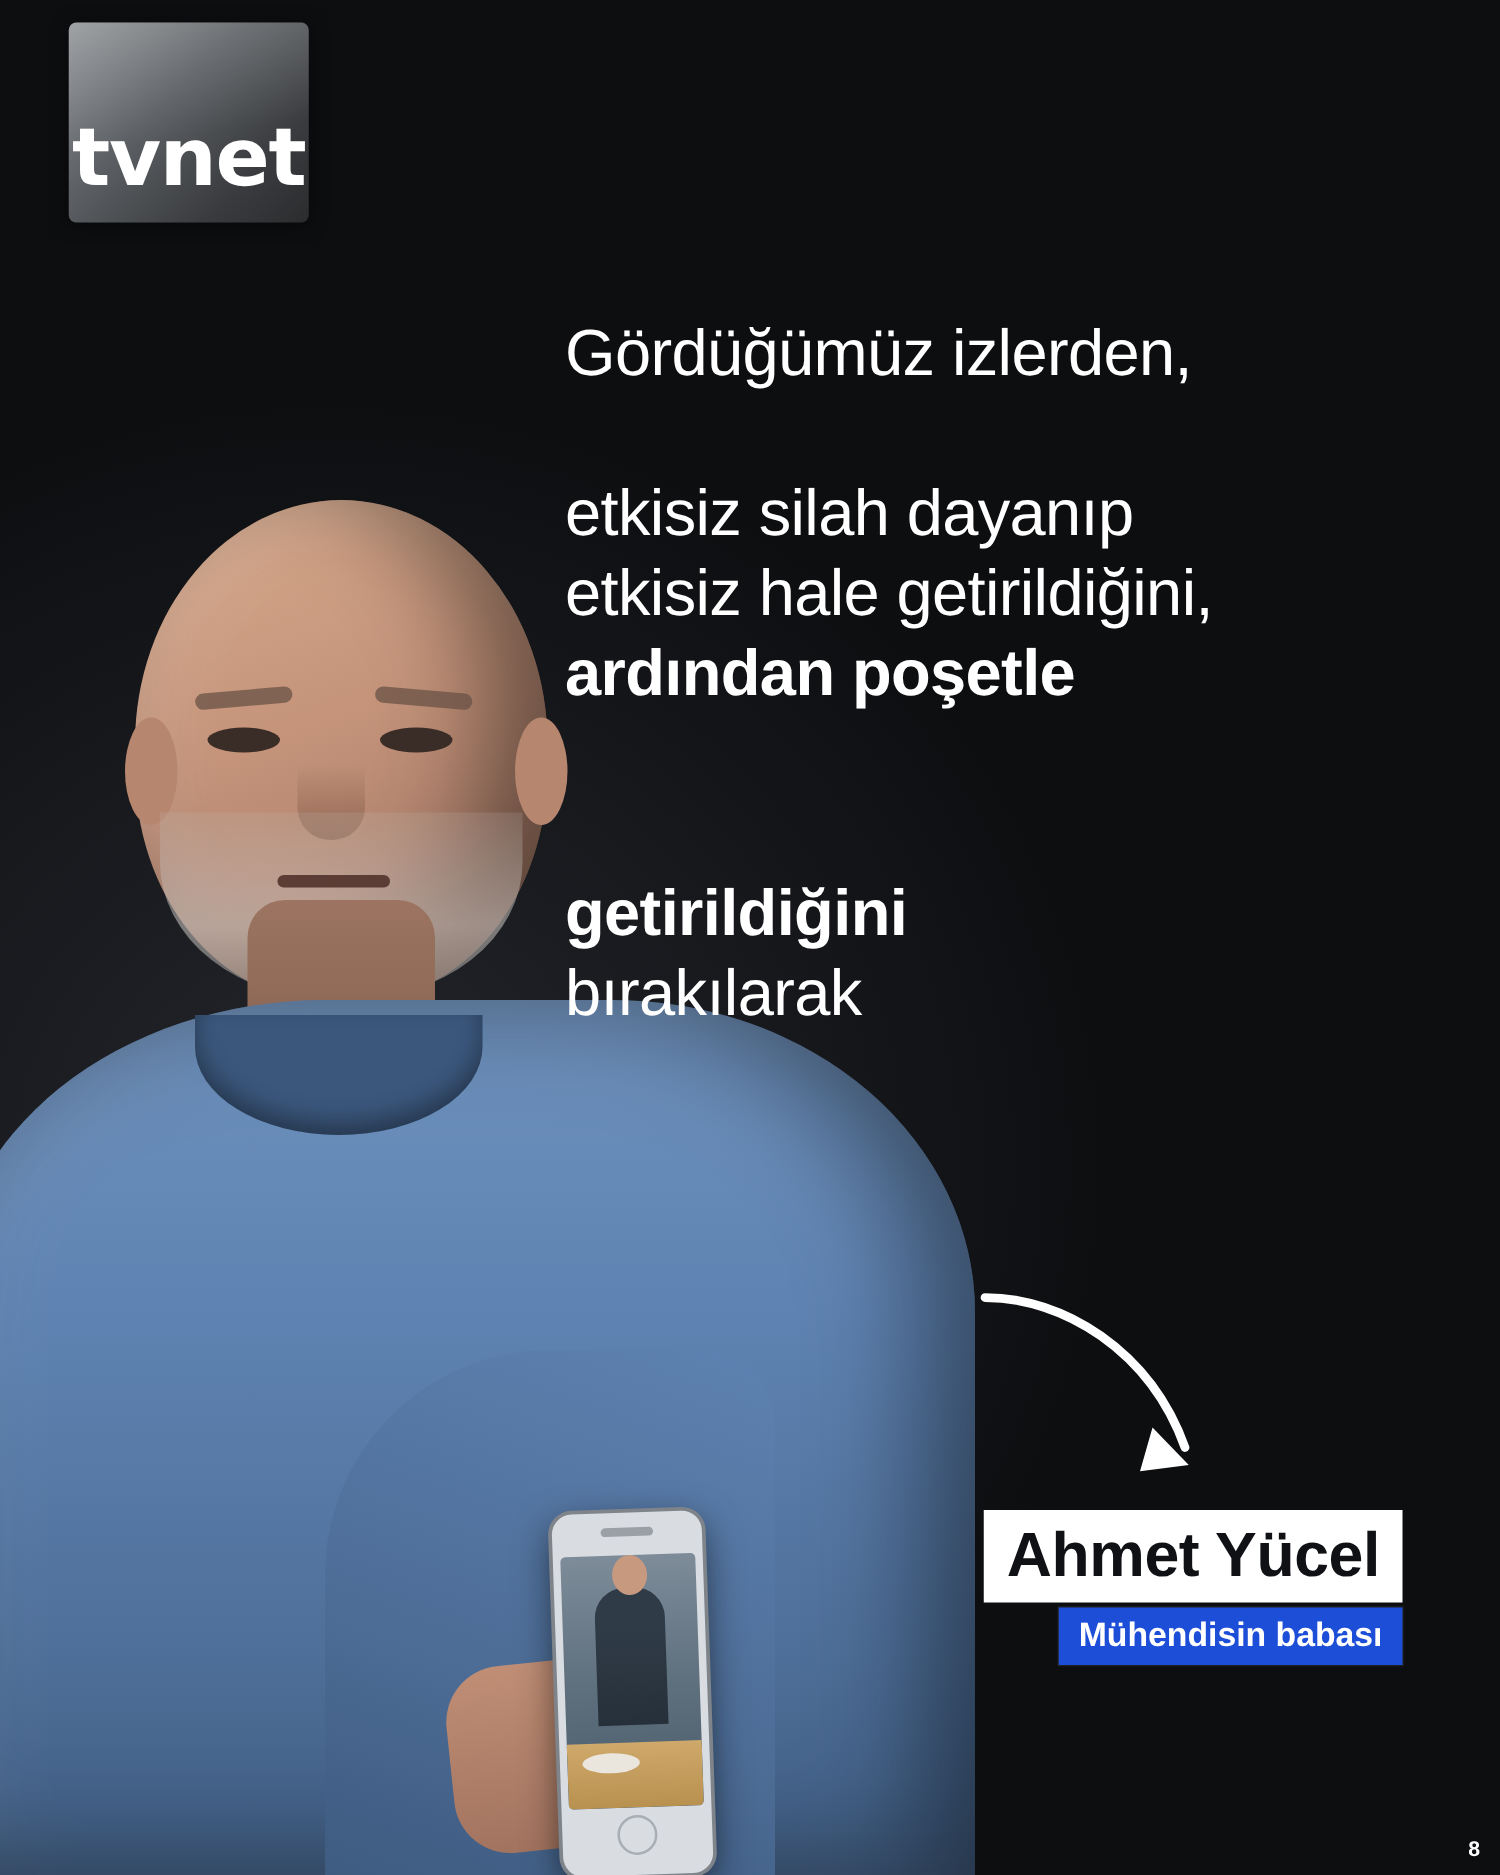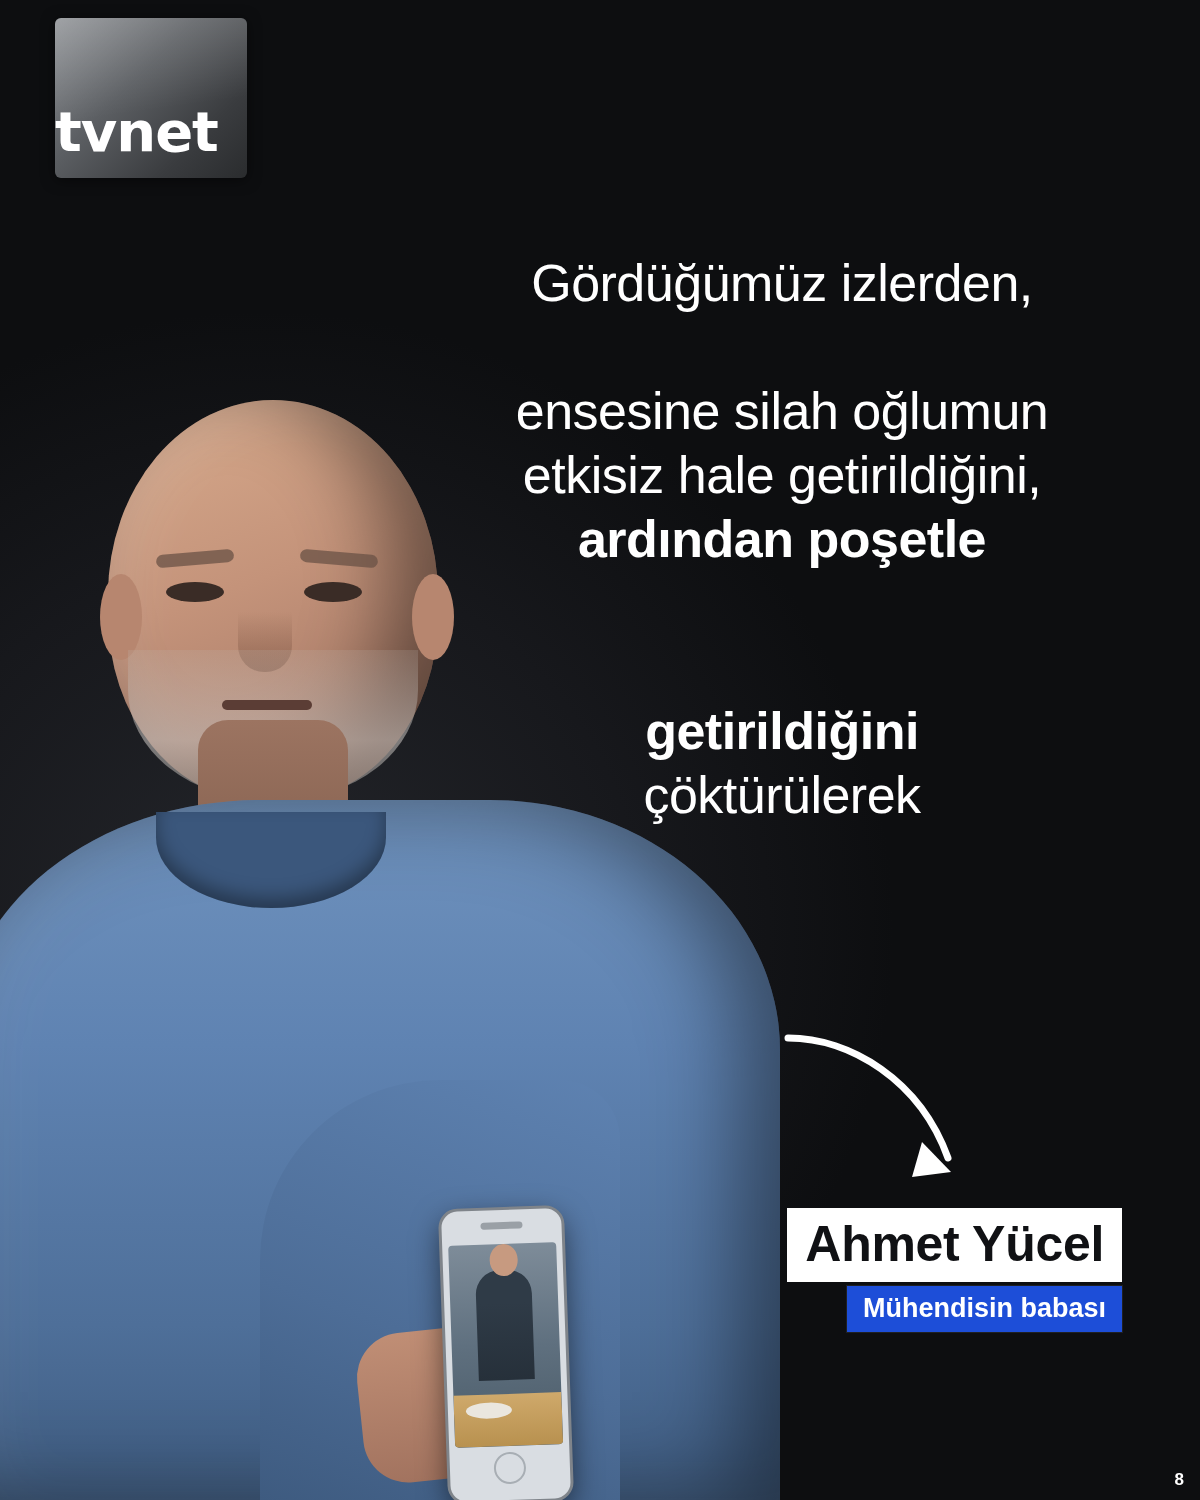--- a/index.html
+++ b/index.html
@@ -252,35 +252,35 @@
     top: -60px;
     width: 260px;
     height: 150px;
     background: linear-gradient(180deg, rgba(255,255,255,.22), rgba(255,255,255,0));
     transform: rotate(-8deg);
   }
   .logo-text {
     position: absolute;
     left: 0; right: 0;
     bottom: 14px;
-    text-align: left;
+    text-align: center;
     color: #fff;
-    font-size: 56px;
+    font-size: 64px;
     font-weight: 700;
     letter-spacing: -1px;
     font-family: "DejaVu Sans", sans-serif;
   }
 
   
   .quote {
     position: absolute;
     right: 88px;
     top: 252px;
     width: 660px;
-    text-align: center;
+    text-align: left;
     color: #ffffff;
     font-size: 52px;
     line-height: 1.23;
     letter-spacing: -0.5px;
   }
   .quote .b {
     font-weight: 700;
   }
 
   
@@ -369,27 +369,27 @@
   </div>
 
   <div class="logo">
     <div class="logo-gloss"></div>
     <div class="logo-text">tvnet</div>
   </div>
 
   <div class="quote">
     <span>Gördüğümüz izlerden,</span><br>
     <br>
-    <span>ensesine silah oğlumun</span><br>
+    <span>etkisiz silah dayanıp</span><br>
     <span>etkisiz hale getirildiğini,</span><br>
     <span class="b">ardından poşetle</span><br>
     <br>
     <br>
     <span class="b">getirildiğini</span><br>
-    <span>çöktürülerek</span>
+    <span>bırakılarak</span>
   </div>
 
   <div class="arrow">
     <svg width="200" height="180" viewBox="0 0 200 180" fill="none">
       <path d="M8 8 C70 8, 140 50, 168 128" stroke="#ffffff" stroke-width="7" fill="none" stroke-linecap="round"></path>
       <path d="M142 112 L171 142 L132 147 Z" fill="#ffffff"></path>
     </svg>
   </div>
 
   <div class="tags">

